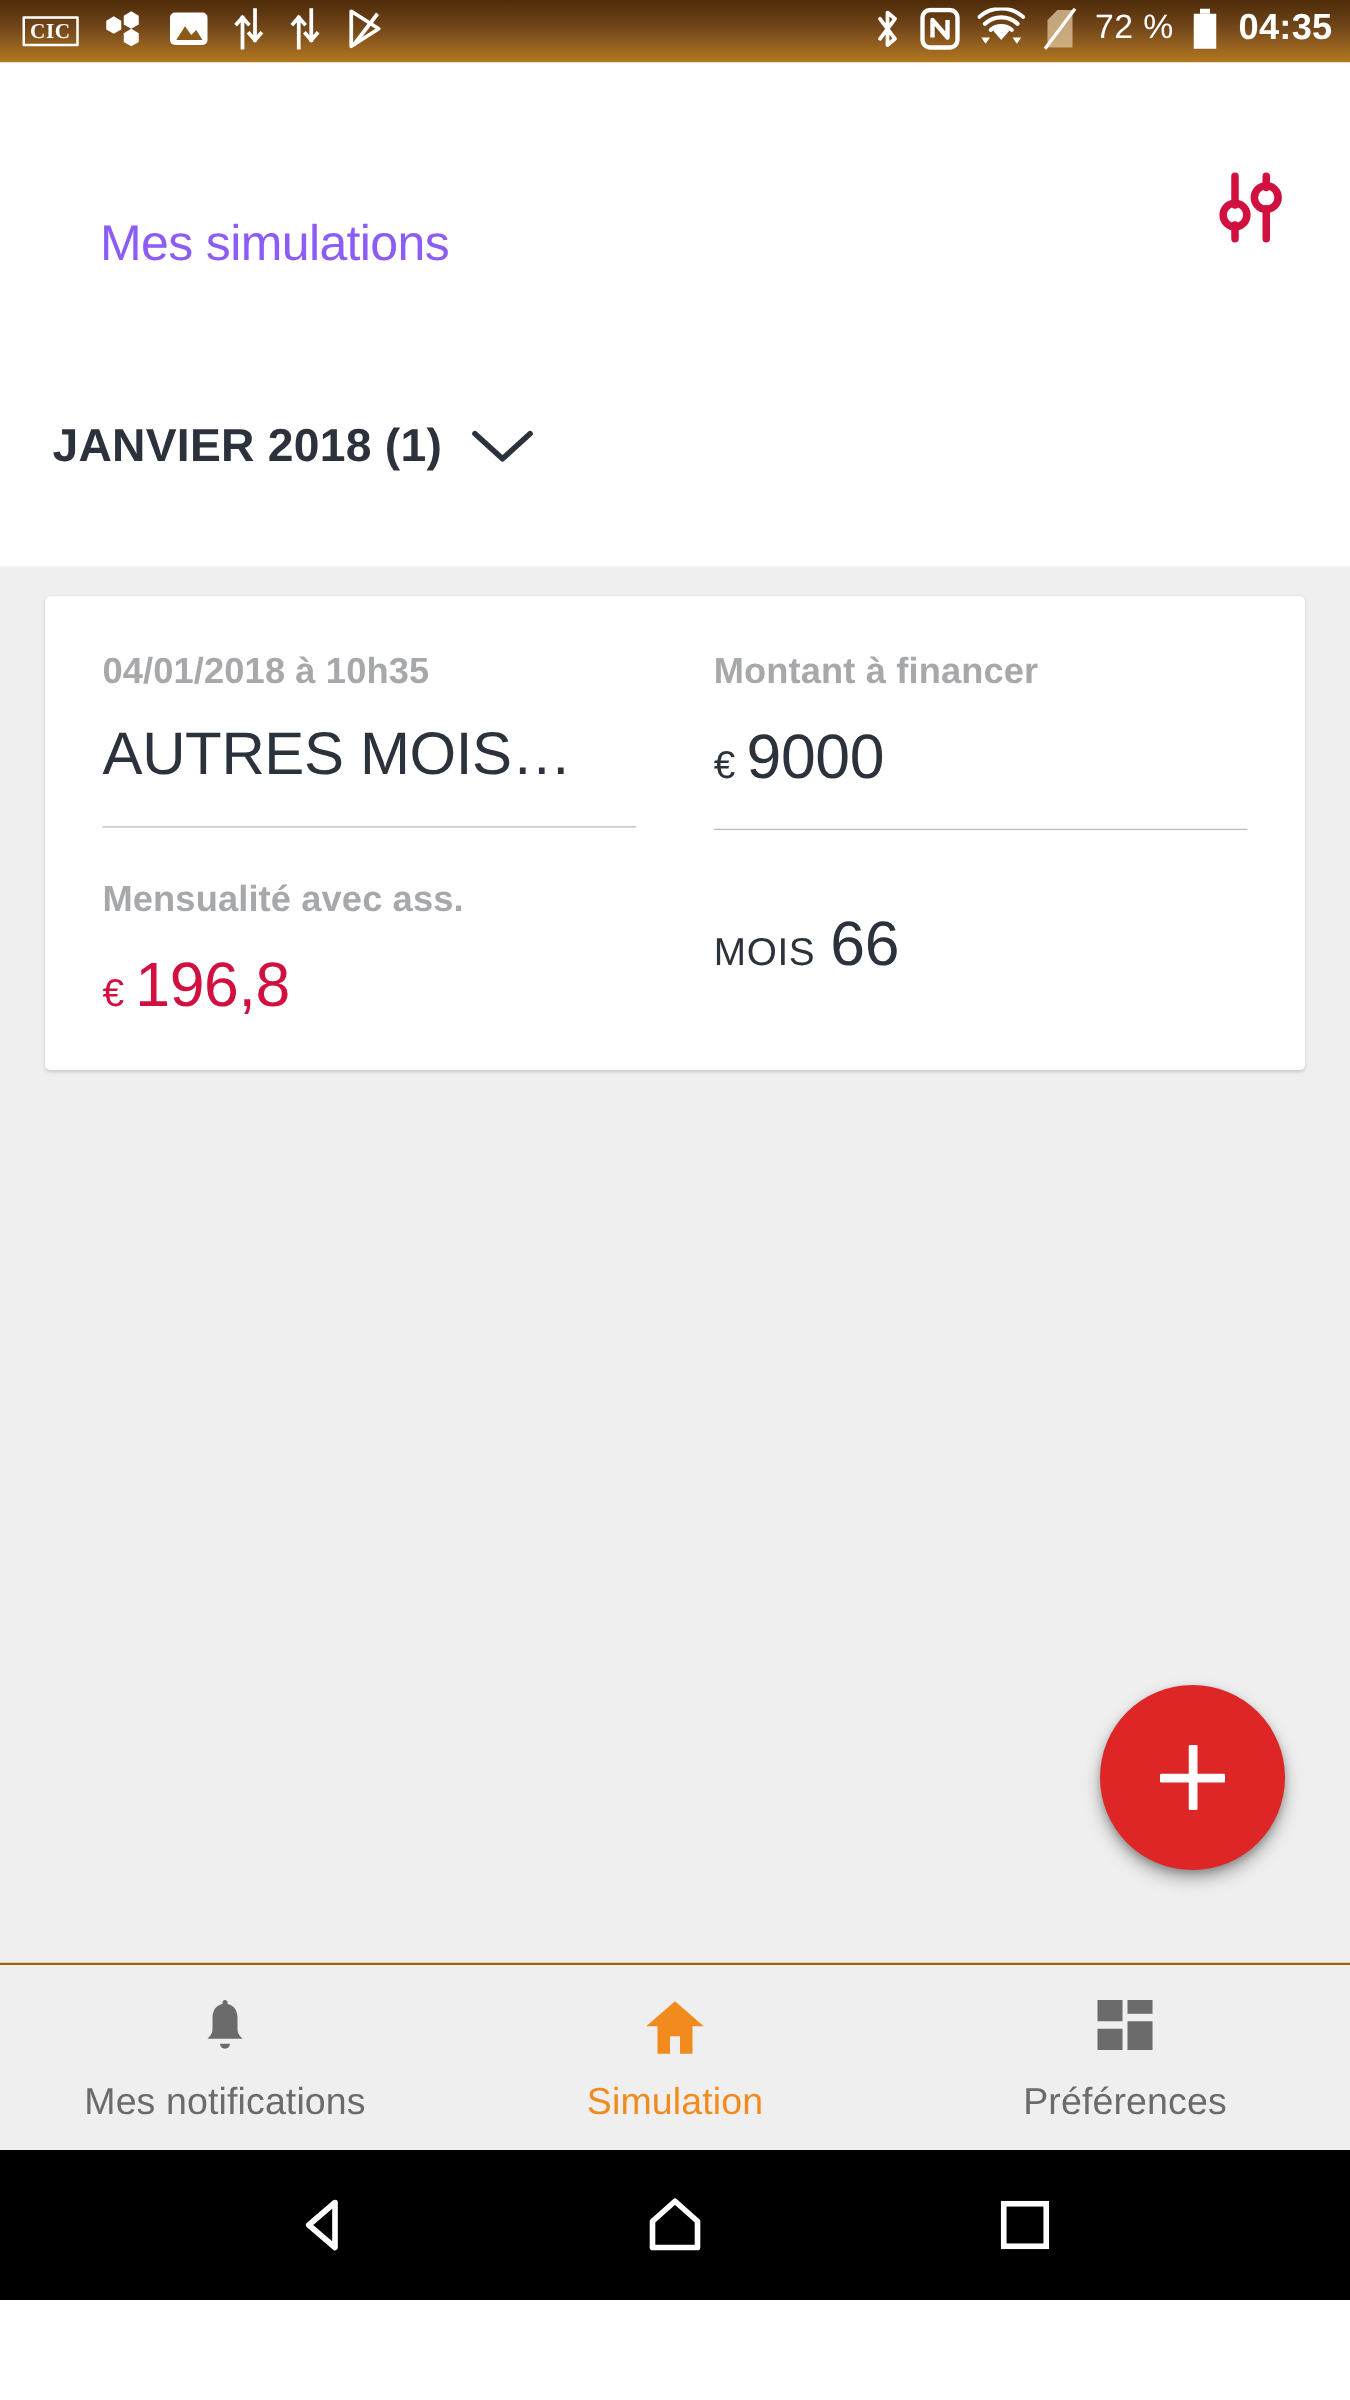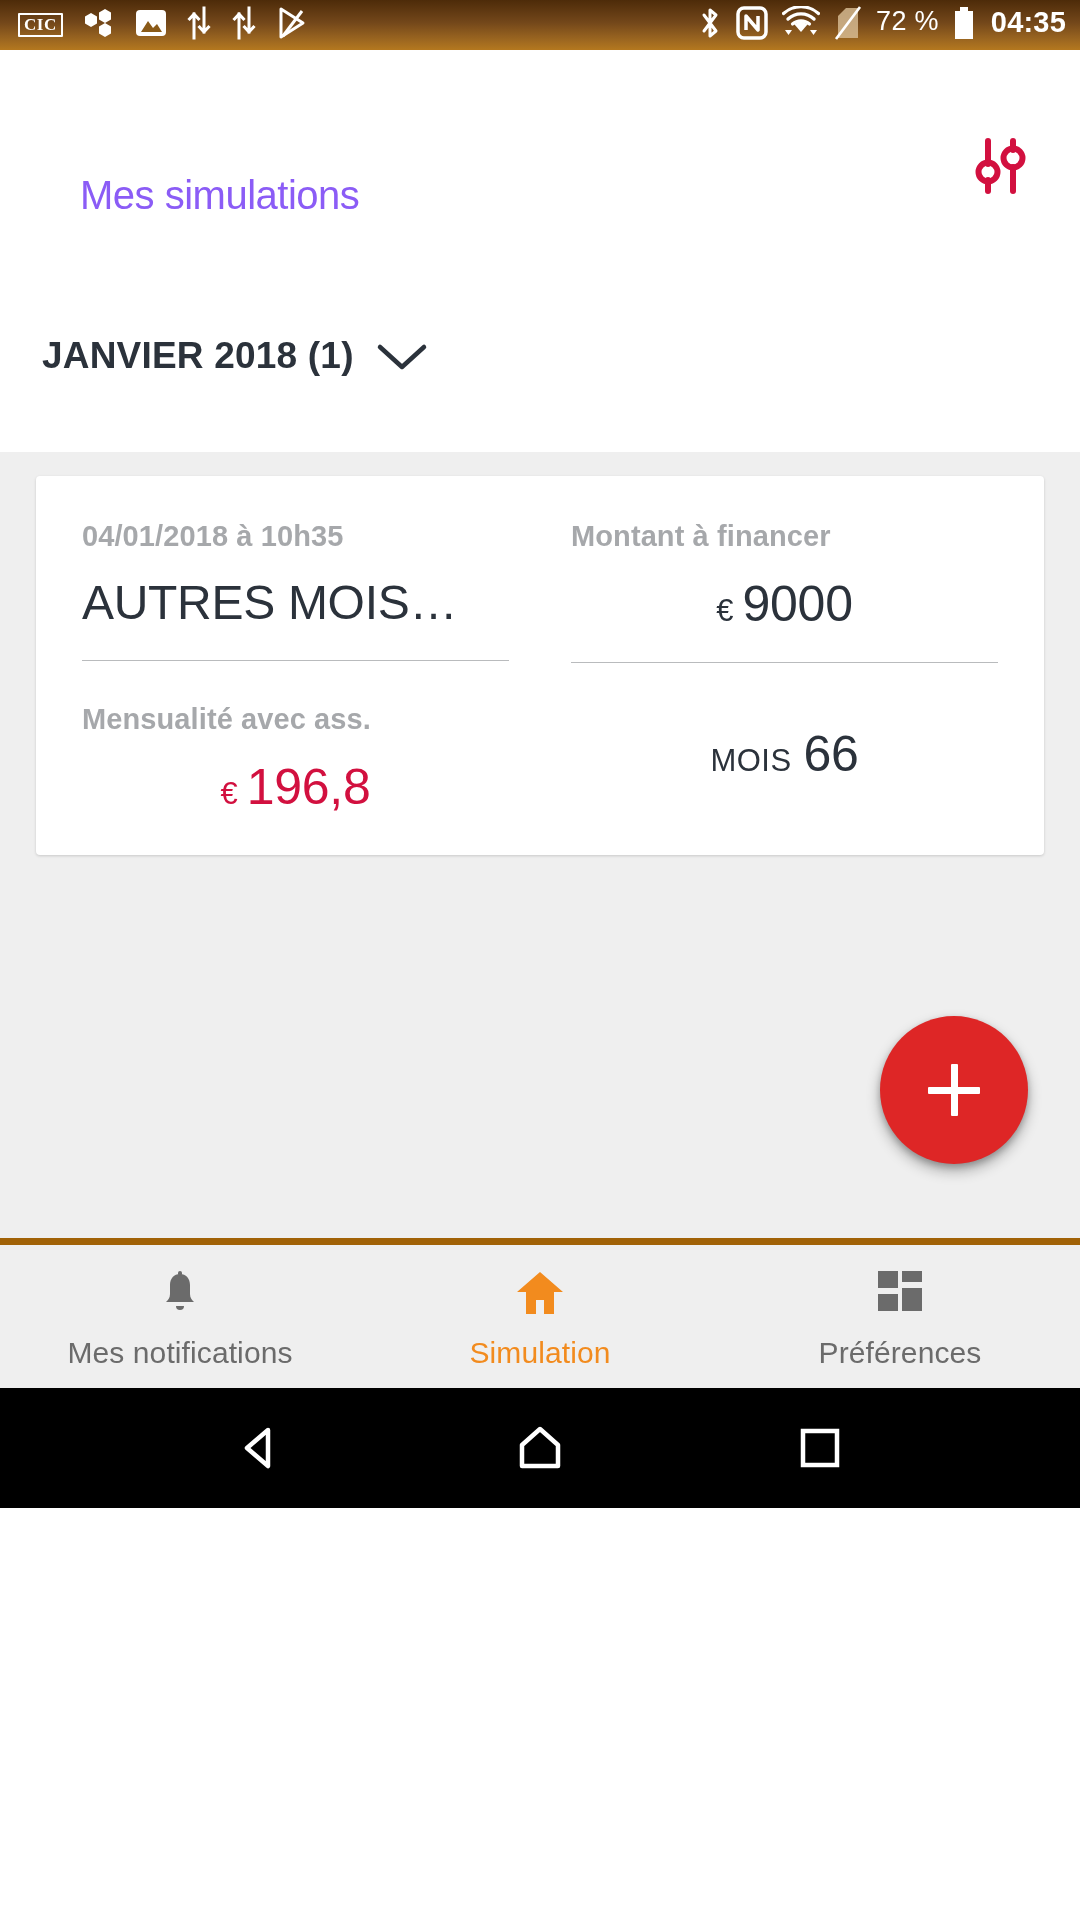--- a/index.html
+++ b/index.html
@@ -4,21 +4,21 @@
 <style>
   * { margin:0; padding:0; box-sizing:border-box; }
   html, body {
     width:1080px; height:1920px;
     background:#ffffff;
     font-family:"Liberation Sans", sans-serif;
     overflow:hidden;
   }
   #screen {
     position:relative;
-    width:1080px; height:1508px;
+    width:1080px; height:1840px;
     display:flex; flex-direction:column;
     background:#ffffff;
   }
 
   
   #statusbar {
     height:50px; flex:0 0 50px;
     background:linear-gradient(180deg,#4d2b09 0%,#73471a 45%,#9a6520 78%,#b4781f 100%);
     display:flex; align-items:center;
     padding:0 14px 0 18px;
@@ -98,21 +98,21 @@
     color:#a6a8ab; letter-spacing:0.1px;
     white-space:nowrap; overflow:hidden; text-overflow:ellipsis;
   }
   .cell-value {
     margin-top:24px;
     font-size:48px; color:#2b323b;
     font-weight:400; letter-spacing:-0.3px;
     white-space:nowrap; overflow:hidden; text-overflow:ellipsis;
     line-height:1.1;
   }
-  .cell-value.big { font-size:50px;text-align:center; }
+  .cell-value.big { font-size:50px; }
   .unit {
     font-size:31px; font-weight:400;
     letter-spacing:0; margin-right:9px;
     vertical-align:baseline;
   }
   .unit.mois { font-size:31px; letter-spacing:0.5px; margin-right:12px; }
   .val-red { color:#d2103f; }
   .val-red .unit { color:#d2103f; }
   .sep {
     grid-column:span 1;
@@ -129,21 +129,21 @@
     box-shadow:0 7px 14px rgba(0,0,0,0.30), 0 3px 6px rgba(0,0,0,0.20);
     display:flex; align-items:center; justify-content:center;
   }
   #fab .plus-h { position:absolute; width:52px; height:7px; background:#fff; border-radius:1px; }
   #fab .plus-v { position:absolute; width:7px; height:52px; background:#fff; border-radius:1px; }
 
   
   #tabbar {
     flex:0 0 150px; height:150px;
     background:#efefef;
-    border-top:7px solid #a16207;
+    border-top:2px solid #a16207;
     display:flex;
   }
   .tab {
     flex:1; display:flex; flex-direction:column;
     align-items:center; justify-content:center;
     gap:20px; cursor:pointer; background:transparent; border:none;
     padding-top:6px;
   }
   .tab-label {
     font-size:30px; color:#6b6b6b; letter-spacing:0.1px;

